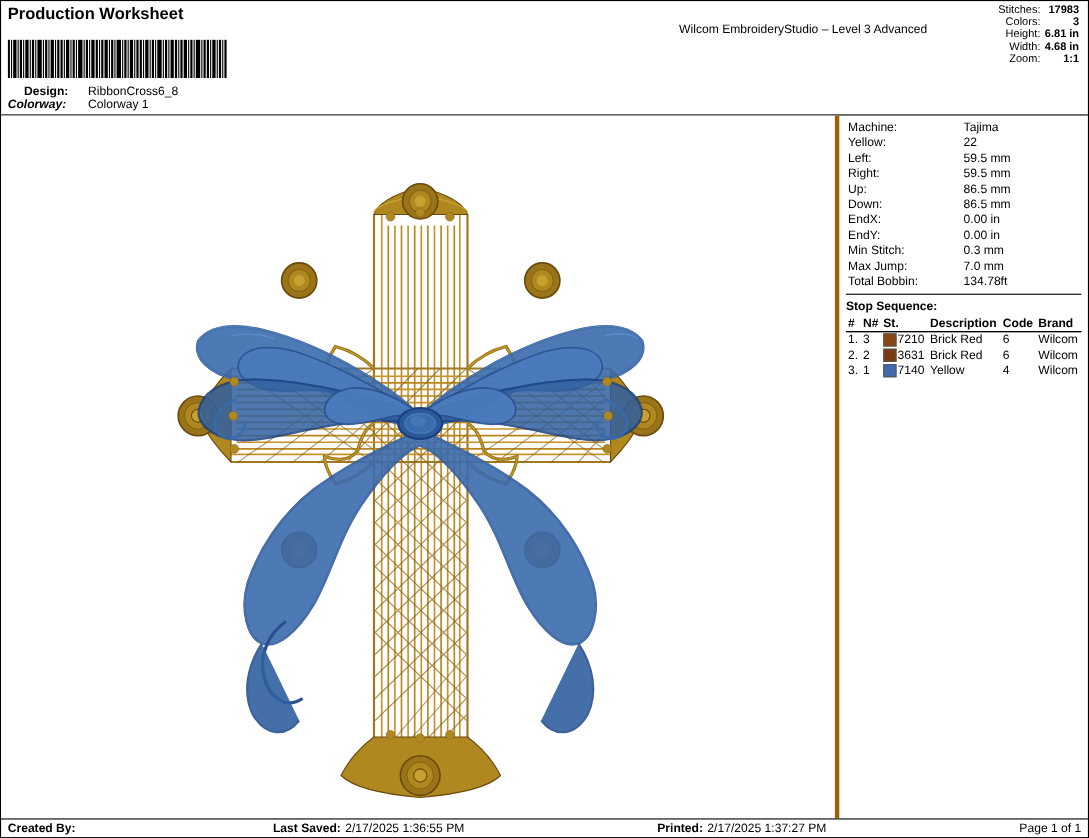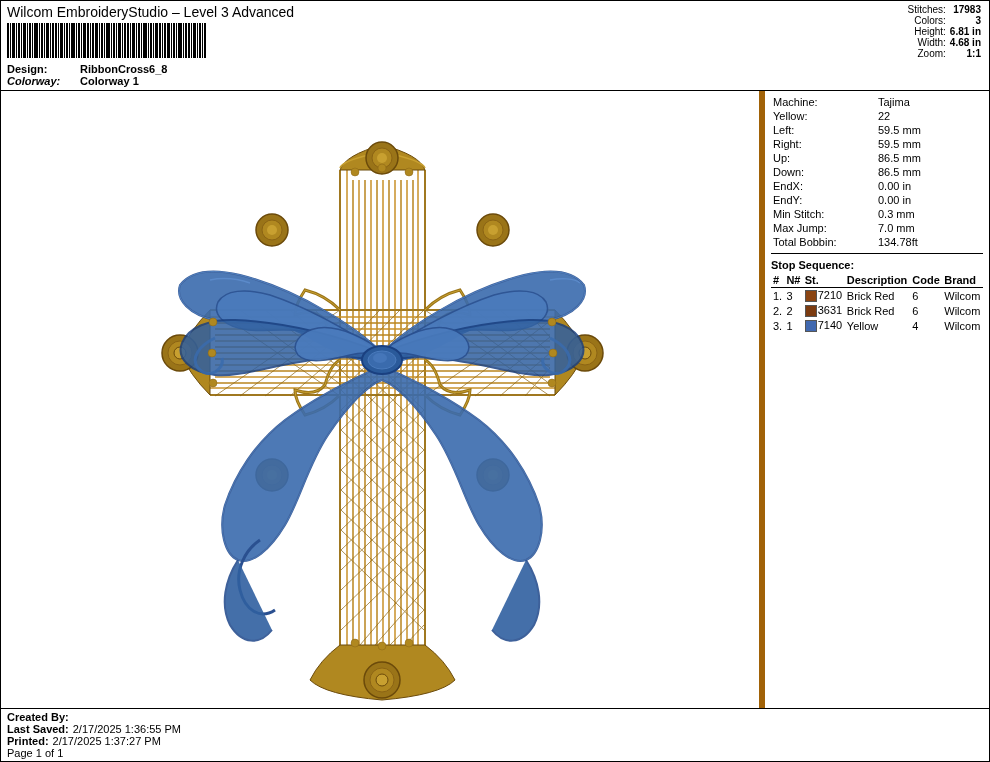--- a/index.html
+++ b/index.html
@@ -30,29 +30,30 @@
       align-items: flex-start;
     }
     .header-left {
       flex: 1;
     }
     .header-title {
       font-size: 15px;
       font-weight: bold;
     }
     .header-subtitle {
-      font-size: 14px;
+      font-size: 11px;
+      text-align: right;
     }
     .header-design-info {
       font-size: 11px;
     }
     .header-design-info span {
       display: inline-block;
       width: 74px;
-      font-weight: bold;
+      font-weight: normal;
     }
     .header-right {
       text-align: right;
       font-size: 10px;
       min-width: 140px;
     }
     .header-right table {
       margin-left: auto;
       border-collapse: collapse;
     }
@@ -87,21 +88,21 @@
 
     
     .embroidery-svg {
       width: 640px;
       height: 620px;
     }
 
     
     .right-panel {
       width: 230px;
-      border-left: 6px solid #a16207;
+      border-left: 4px solid #a16207;
       padding: 4px 6px;
       font-size: 11px;
     }
 
     .info-table {
       width: 100%;
       border-collapse: collapse;
     }
     .info-table td {
       padding: 1px 2px;
@@ -146,39 +147,39 @@
       border: 1px solid #555;
       vertical-align: middle;
       margin-right: 1px;
     }
 
     
     .footer {
       border-top: 1px solid #000;
       padding: 2px 6px;
       display: flex;
-      flex-direction: column;
       justify-content: space-between;
       font-size: 11px;
     }
     .footer-section {
       display: flex;
       gap: 4px;
     }
     .footer-label {
       font-weight: bold;
     }
   </style>
 </head>
 <body>
 
 <div class="page">
 
   <div class="header">
     <div class="header-left">
+      <div class="header-title">Production Worksheet</div>
       <div class="header-subtitle">Wilcom EmbroideryStudio – Level 3 Advanced</div>
 
       <div style="margin:3px 0;">
         <svg width="200" height="35" viewBox="0 0 200 35">
 
           <rect x="0" y="0" width="2" height="35" fill="#000"></rect>
           <rect x="3" y="0" width="1" height="35" fill="#000"></rect>
           <rect x="5" y="0" width="3" height="35" fill="#000"></rect>
           <rect x="9" y="0" width="1" height="35" fill="#000"></rect>
           <rect x="11" y="0" width="2" height="35" fill="#000"></rect>
@@ -243,21 +244,21 @@
           <rect x="181" y="0" width="2" height="35" fill="#000"></rect>
           <rect x="184" y="0" width="1" height="35" fill="#000"></rect>
           <rect x="186" y="0" width="3" height="35" fill="#000"></rect>
           <rect x="190" y="0" width="1" height="35" fill="#000"></rect>
           <rect x="192" y="0" width="2" height="35" fill="#000"></rect>
           <rect x="195" y="0" width="1" height="35" fill="#000"></rect>
           <rect x="197" y="0" width="2" height="35" fill="#000"></rect>
         </svg>
       </div>
       <div class="header-design-info">
-        <span style="font-weight:bold; display:inline-block; width:70px;">Design:</span>
+        <span style="font-weight:bold; display:inline-block; width:70px;text-align:center;">Design:</span>
         <span>RibbonCross6_8</span>
       </div>
       <div class="header-design-info">
         <span style="font-weight:bold; display:inline-block; width:70px;font-style:italic;">Colorway:</span>
         <span>Colorway 1</span>
       </div>
     </div>
     <div class="header-right">
       <table>
         <tbody>

